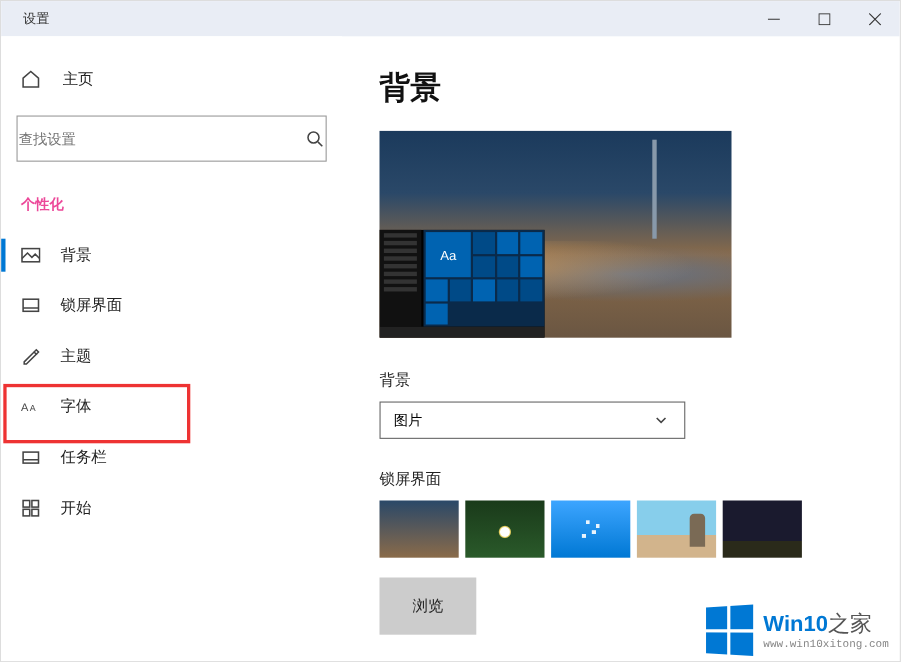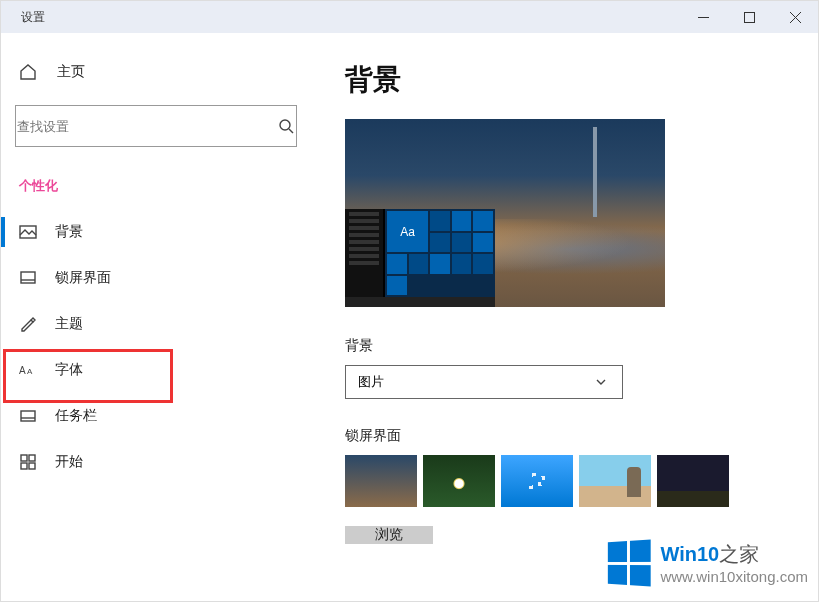--- a/index.html
+++ b/index.html
@@ -48,28 +48,28 @@
     .thumbs { display: flex; gap: 6px; margin-bottom: 18px; }
     .thumb { width: 72px; height: 52px; }
     .th1 { background: linear-gradient(180deg,#2a4868,#8a6b4a); }
     .th2 { background: radial-gradient(circle at 50% 55%, #fff 4px, #e8d060 5px, transparent 6px), linear-gradient(#1a3a1a,#2a5a2a); }
     .th3 { background: linear-gradient(180deg,#3da5ff,#0078d4); position: relative; }
     .th3::after { content:""; position:absolute; left:28px; top:18px; width:16px; height:16px; background: conic-gradient(#fff 0 25%, transparent 0 100%), conic-gradient(from 90deg,#fff 0 25%, transparent 0 100%), conic-gradient(from 180deg,#fff 0 25%, transparent 0 100%), conic-gradient(from 270deg,#fff 0 25%, transparent 0 100%); background-size: 7px 7px; background-repeat: no-repeat; background-position: 0 0, 9px 0, 0 9px, 9px 9px; opacity:.9; }
     .th4 { background: linear-gradient(180deg,#87ceeb 60%,#d2b48c 60%); position: relative; }
     .th4::after { content:""; position:absolute; left:48px; top:12px; width:14px; height:30px; background:#7a6a55; border-radius:4px 4px 0 0; }
     .th5 { background: linear-gradient(180deg,#1a1a2e 70%,#2a2a1a 70%); }
     
-    .browse-btn { width: 88px; height: 18px; background: #ccc; border: none; font-size: 14px; color: #222; }
-    
-    .watermark { position: absolute; right: 10px; bottom: 16px; display: flex; align-items: center; gap: 10px; }
+    .browse-btn { width: 88px; height: 52px; background: #ccc; border: none; font-size: 14px; color: #222; }
+    
+    .watermark { position: absolute; right: 10px; bottom: 6px; display: flex; align-items: center; gap: 10px; }
     .winlogo { width: 44px; height: 44px; display: grid; grid-template-columns: 1fr 1fr; grid-template-rows: 1fr 1fr; gap: 3px; transform: perspective(90px) rotateY(-14deg); }
     .winlogo div { background: #0078d4; }
     .wm-text .big { font-size: 20px; color: #555; font-weight: 400; }
     .wm-text .big b { color: #0078d4; font-weight: 700; }
-    .wm-text .small { font-size: 15px; color: #888; }
+    .wm-text .small { font-size: 10px; color: #888; font-family: Liberation Mono, monospace; }
     
     .nav-icon svg { stroke: #444; fill: none; stroke-width: 1.4; }
   </style>
 </head>
 <body>
 
 <div class="titlebar">
   <div class="titlebar-title">设置</div>
   <div class="titlebar-controls">
     <div class="tctl">

